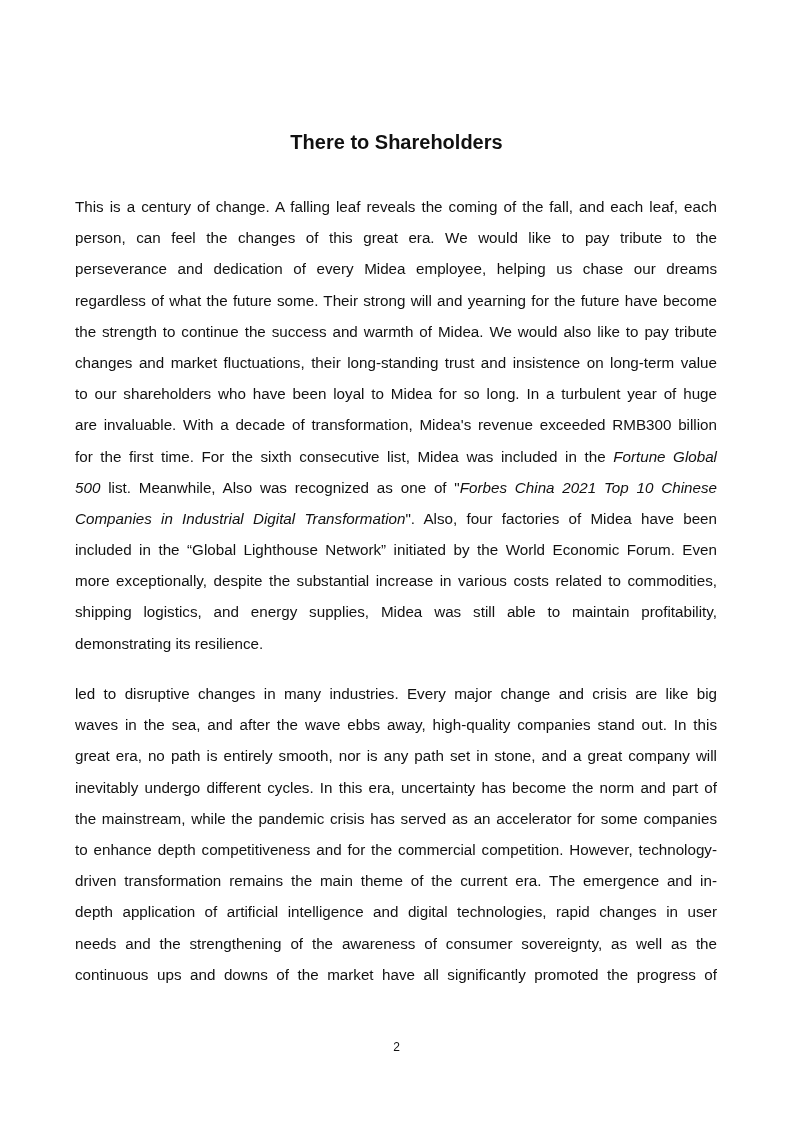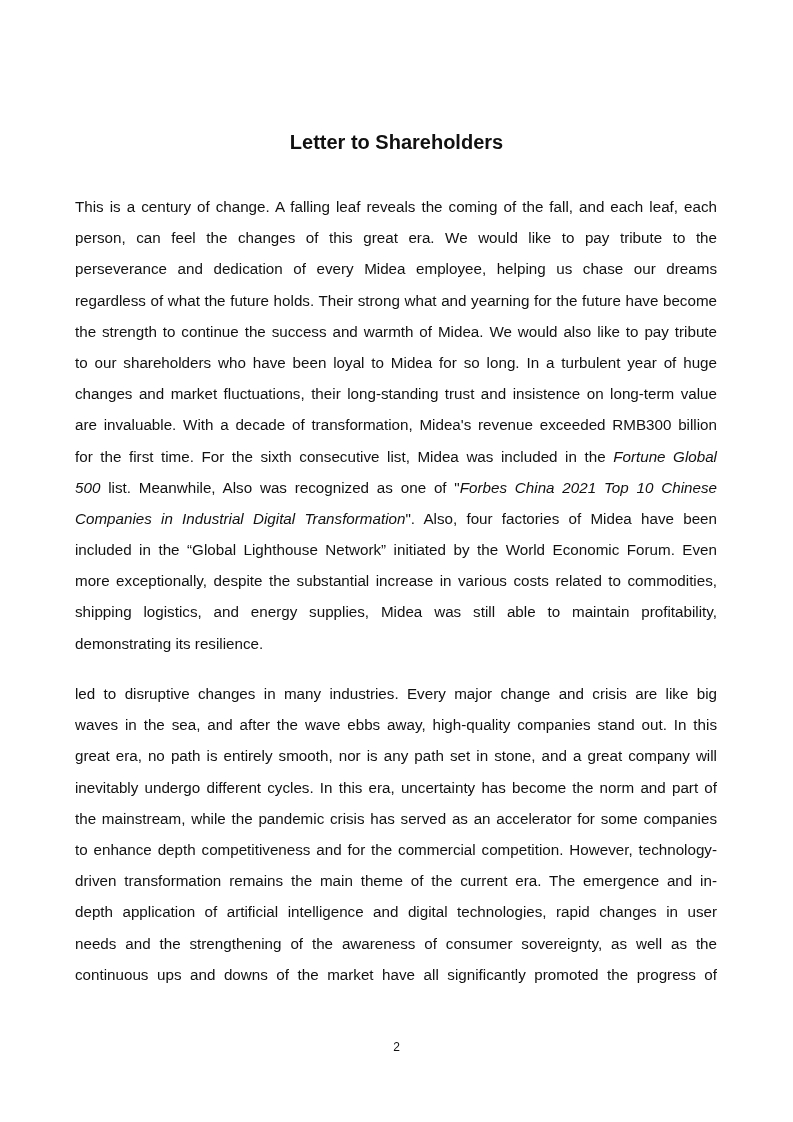--- a/index.html
+++ b/index.html
@@ -10,30 +10,30 @@
   .para { position:absolute; left:75px; width:642px; }
   .line { height:31.2px; line-height:31.2px; font-size:15.2px; white-space:nowrap;
           text-align:justify; text-align-last:justify; display:block; }
   .line.last { text-align-last:left; }
   .pagenum { position:absolute; top:1040px; left:0; width:793px; text-align:center; font-size:12px; }
   i { font-style:italic; }
 </style>
 </head>
 <body>
 
-<div class="title">Letter to Shareholders</div>
+<div class="title">There to Shareholders</div>
 
 <div class="para" style="top:191px;">
   <span class="line">This is a century of change. A falling leaf reveals the coming of the fall, and each leaf, each</span>
   <span class="line">person, can feel the changes of this great era. We would like to pay tribute to the</span>
   <span class="line">perseverance and dedication of every Midea employee, helping us chase our dreams</span>
-  <span class="line">regardless of what the future holds. Their strong what and yearning for the future have become</span>
+  <span class="line">regardless of what the future some. Their strong will and yearning for the future have become</span>
   <span class="line">the strength to continue the success and warmth of Midea. We would also like to pay tribute</span>
+  <span class="line">changes and market fluctuations, their long-standing trust and insistence on long-term value</span>
   <span class="line">to our shareholders who have been loyal to Midea for so long. In a turbulent year of huge</span>
-  <span class="line">changes and market fluctuations, their long-standing trust and insistence on long-term value</span>
   <span class="line">are invaluable. With a decade of transformation, Midea's revenue exceeded RMB300 billion</span>
   <span class="line"><span>for the first time. For the sixth consecutive list, Midea was included in the </span><i>Fortune Global</i></span>
   <span class="line"><i>500</i> <span>list. Meanwhile, Also was recognized as one of "</span><i>Forbes China 2021 Top 10 Chinese</i></span>
   <span class="line"><i>Companies in Industrial Digital Transformation</i><span>". Also, four factories of Midea have been</span></span>
   <span class="line">included in the “Global Lighthouse Network” initiated by the World Economic Forum. Even</span>
   <span class="line">more exceptionally, despite the substantial increase in various costs related to commodities,</span>
   <span class="line">shipping logistics, and energy supplies, Midea was still able to maintain profitability,</span>
   <span class="line last">demonstrating its resilience.</span>
 </div>
 

